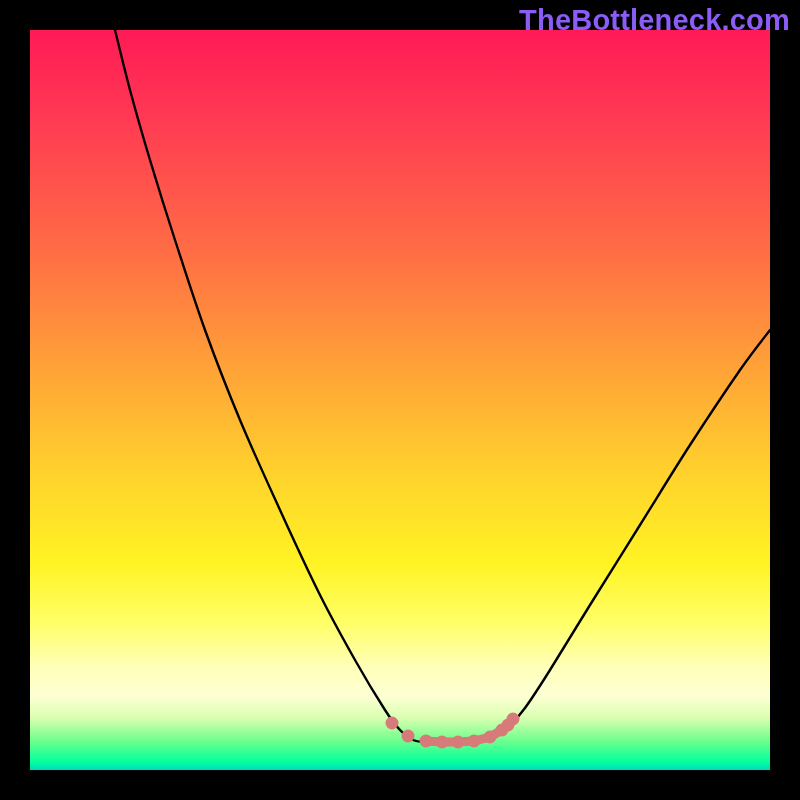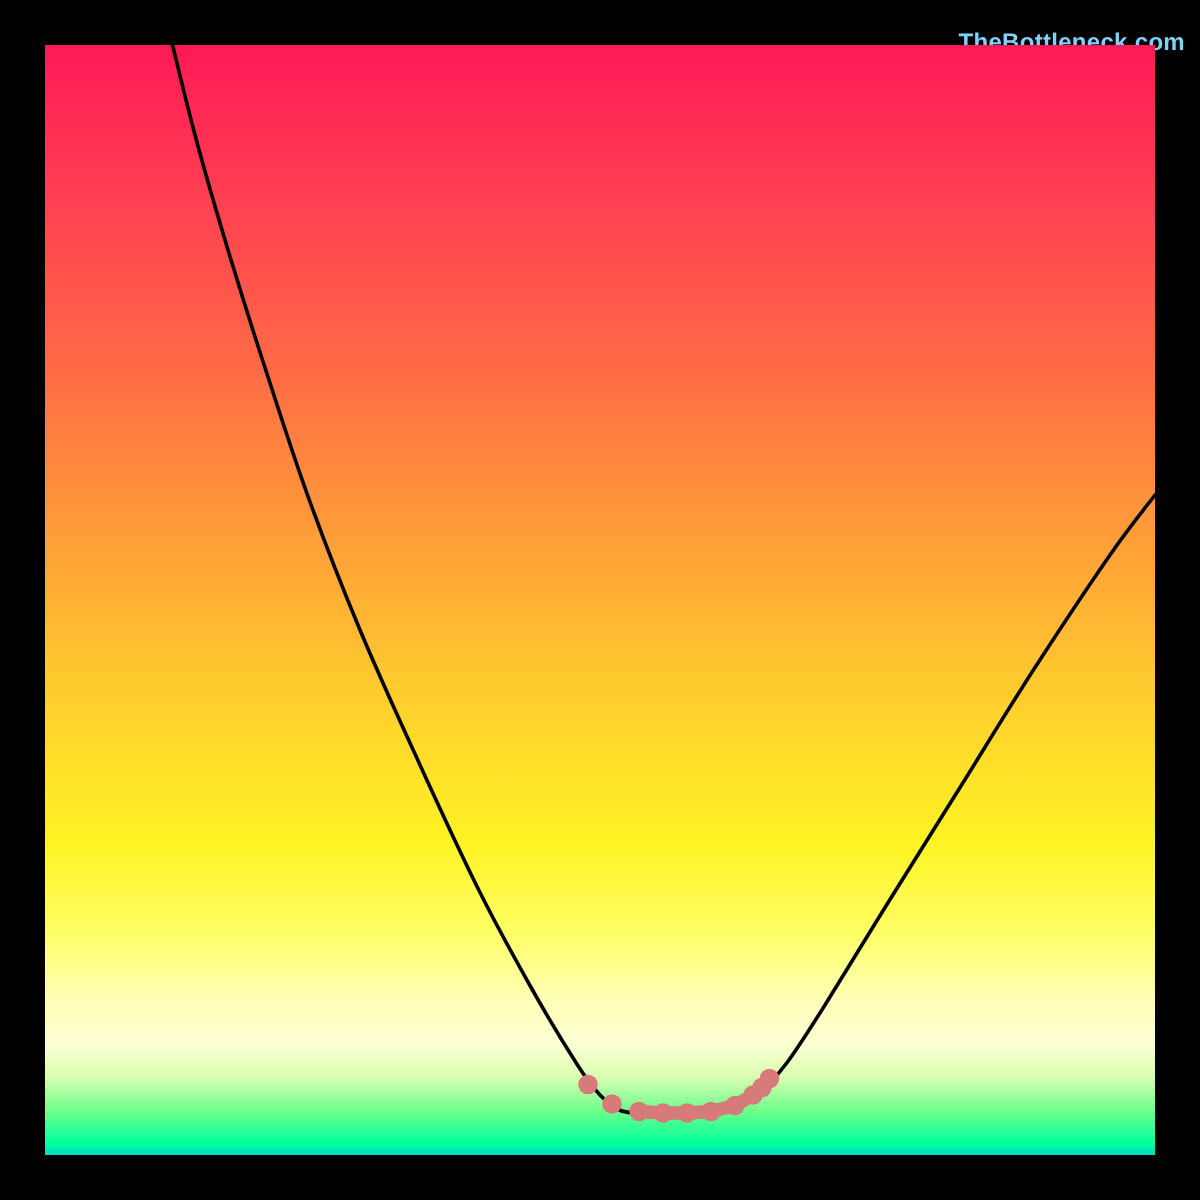--- a/index.html
+++ b/index.html
@@ -46,24 +46,24 @@
   .plot-area svg {
     position: absolute;
     left: 0;
     top: 0;
     width: 740px;
     height: 740px;
     overflow: visible;
   }
   .watermark {
     position: absolute;
-    top: 20px;
+    top: 4px;
     right: 10px;
-    color: #7dd3fc;
-    font-size: 16px;
+    color: #8b5cf6;
+    font-size: 29px;
     font-weight: 600;
     letter-spacing: 0.2px;
     user-select: none;
   }
 </style>
 </head>
 <body>
 
 <div class="frame">
 

